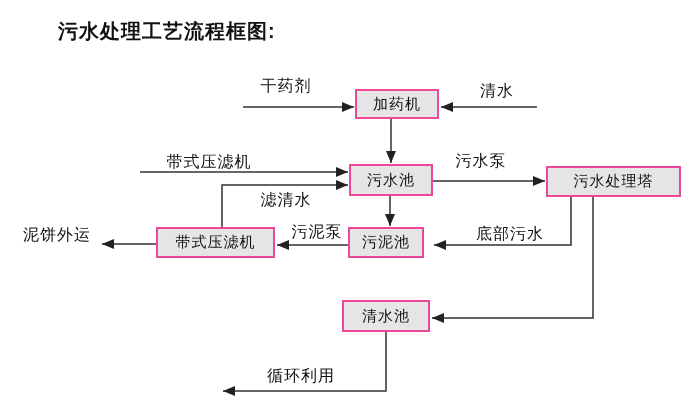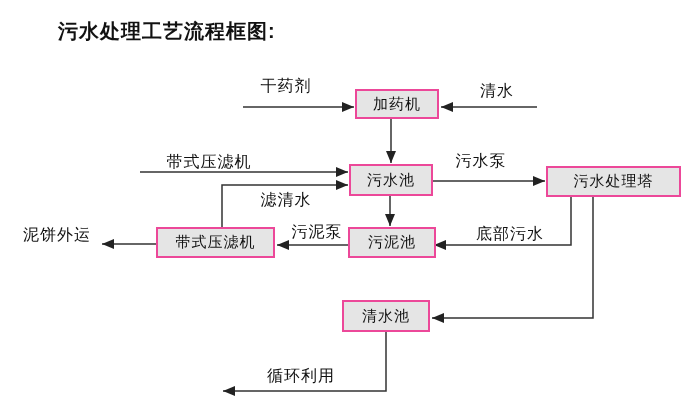--- a/index.html
+++ b/index.html
@@ -85,21 +85,21 @@
       <path d="M386,332 L386,391 L223,391" marker-end="url(#arr)"></path>
     </g>
   </svg>
 
   <div class="node" style="left:355px; top:89px; width:84px; height:30px;">加药机</div>
 
   <div class="node" style="left:349px; top:164px; width:84px; height:32px;text-align:center;">污水池</div>
 
   <div class="node" style="left:546px; top:166px; width:135px; height:31px;">污水处理塔</div>
 
-  <div class="node" style="left:348px; top:227px; width:88px; height:31px;">污泥池</div>
+  <div class="node" style="left:348px; top:227px; width:76px; height:31px;">污泥池</div>
 
   <div class="node" style="left:156px; top:227px; width:119px; height:31px;">带式压滤机</div>
 
   <div class="node" style="left:342px; top:300px; width:88px; height:32px;">清水池</div>
 
   <div class="edge-label" style="left:286px; top:86px;">干药剂</div>
 
   <div class="edge-label" style="left:497px; top:91px;">清水</div>
 
   <div class="edge-label" style="left:209px; top:162px;">带式压滤机</div>

